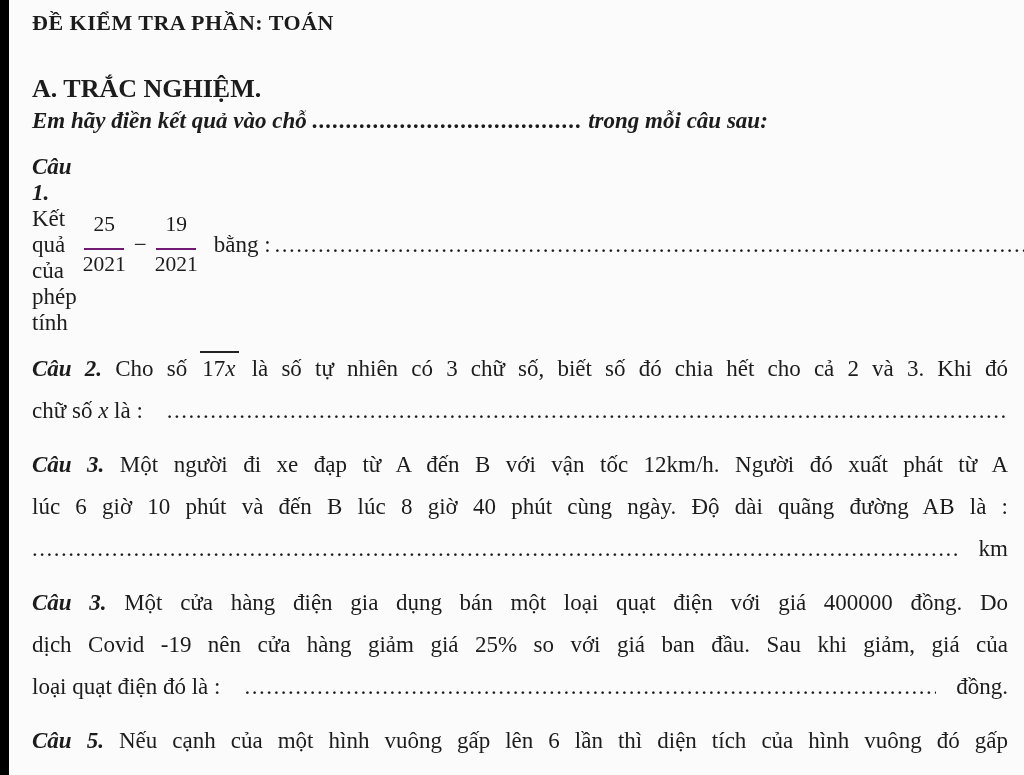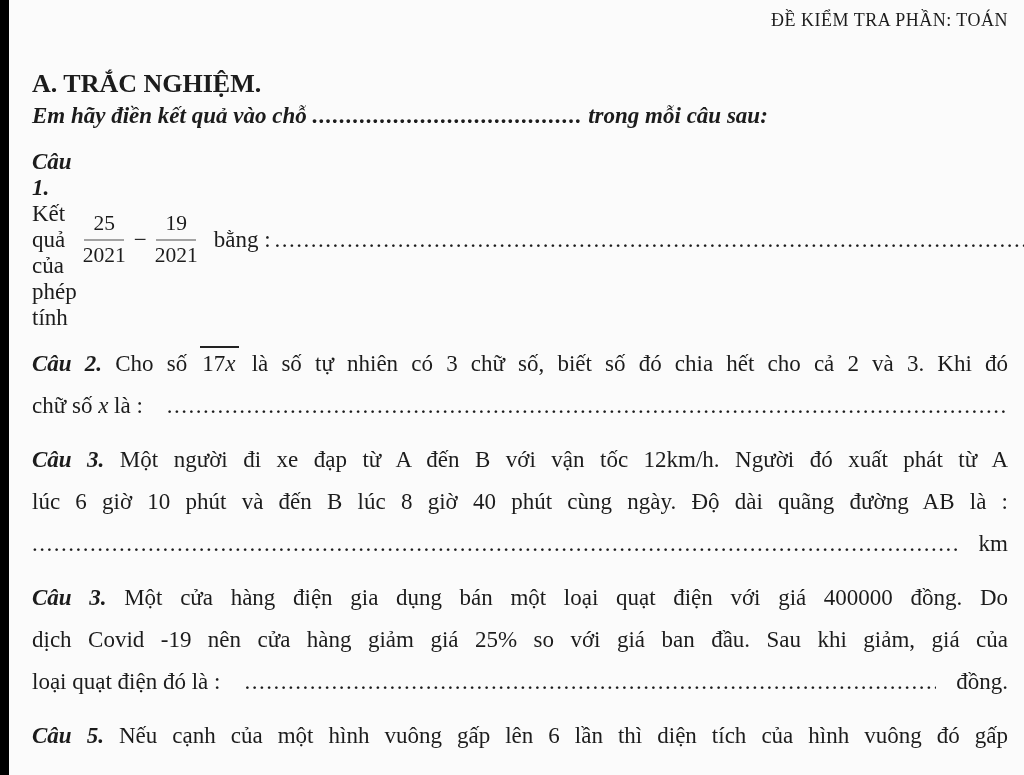--- a/index.html
+++ b/index.html
@@ -10,23 +10,23 @@
     font-family: "Liberation Serif", "DejaVu Serif", serif;
     font-size: 23px;
     position: relative;
   }
   .edge-bar {
     position: absolute; left: 0; top: 0;
     width: 9px; height: 775px;
   }
   .page { padding: 6px 16px 0 32px; }
   .title {
-    text-align: right;
-    font-weight: normal;
-    font-size: 18px;
+    text-align: left;
+    font-weight: bold;
+    font-size: 22px;
     padding-top: 4px;
     letter-spacing: 0.5px;
   }
   .section {
     font-weight: bold;
     font-size: 26px;
     margin-top: 38px;
   }
   .instruction {
     font-weight: bold;
@@ -64,21 +64,21 @@
     min-height: 68px;
   }
   .frac {
     display: inline-flex;
     flex-direction: column;
     align-items: center;
     font-size: 21.5px;
     line-height: 1.3;
     margin: 0 6px;
   }
-  .frac .num { padding: 0 9px 1px 9px; border-bottom: 2px solid #a3a3a3; }
+  .frac .num { padding: 0 9px 9px 9px; border-bottom: 2px solid #701a75; }
   .frac .den { padding-top: 1px; }
   .op { margin: 0 2px; }
   .tail {
     flex: 1;
     display: flex;
     align-items: baseline;
     margin-left: 10px;
   }
   .ov {
     display: inline-block;

